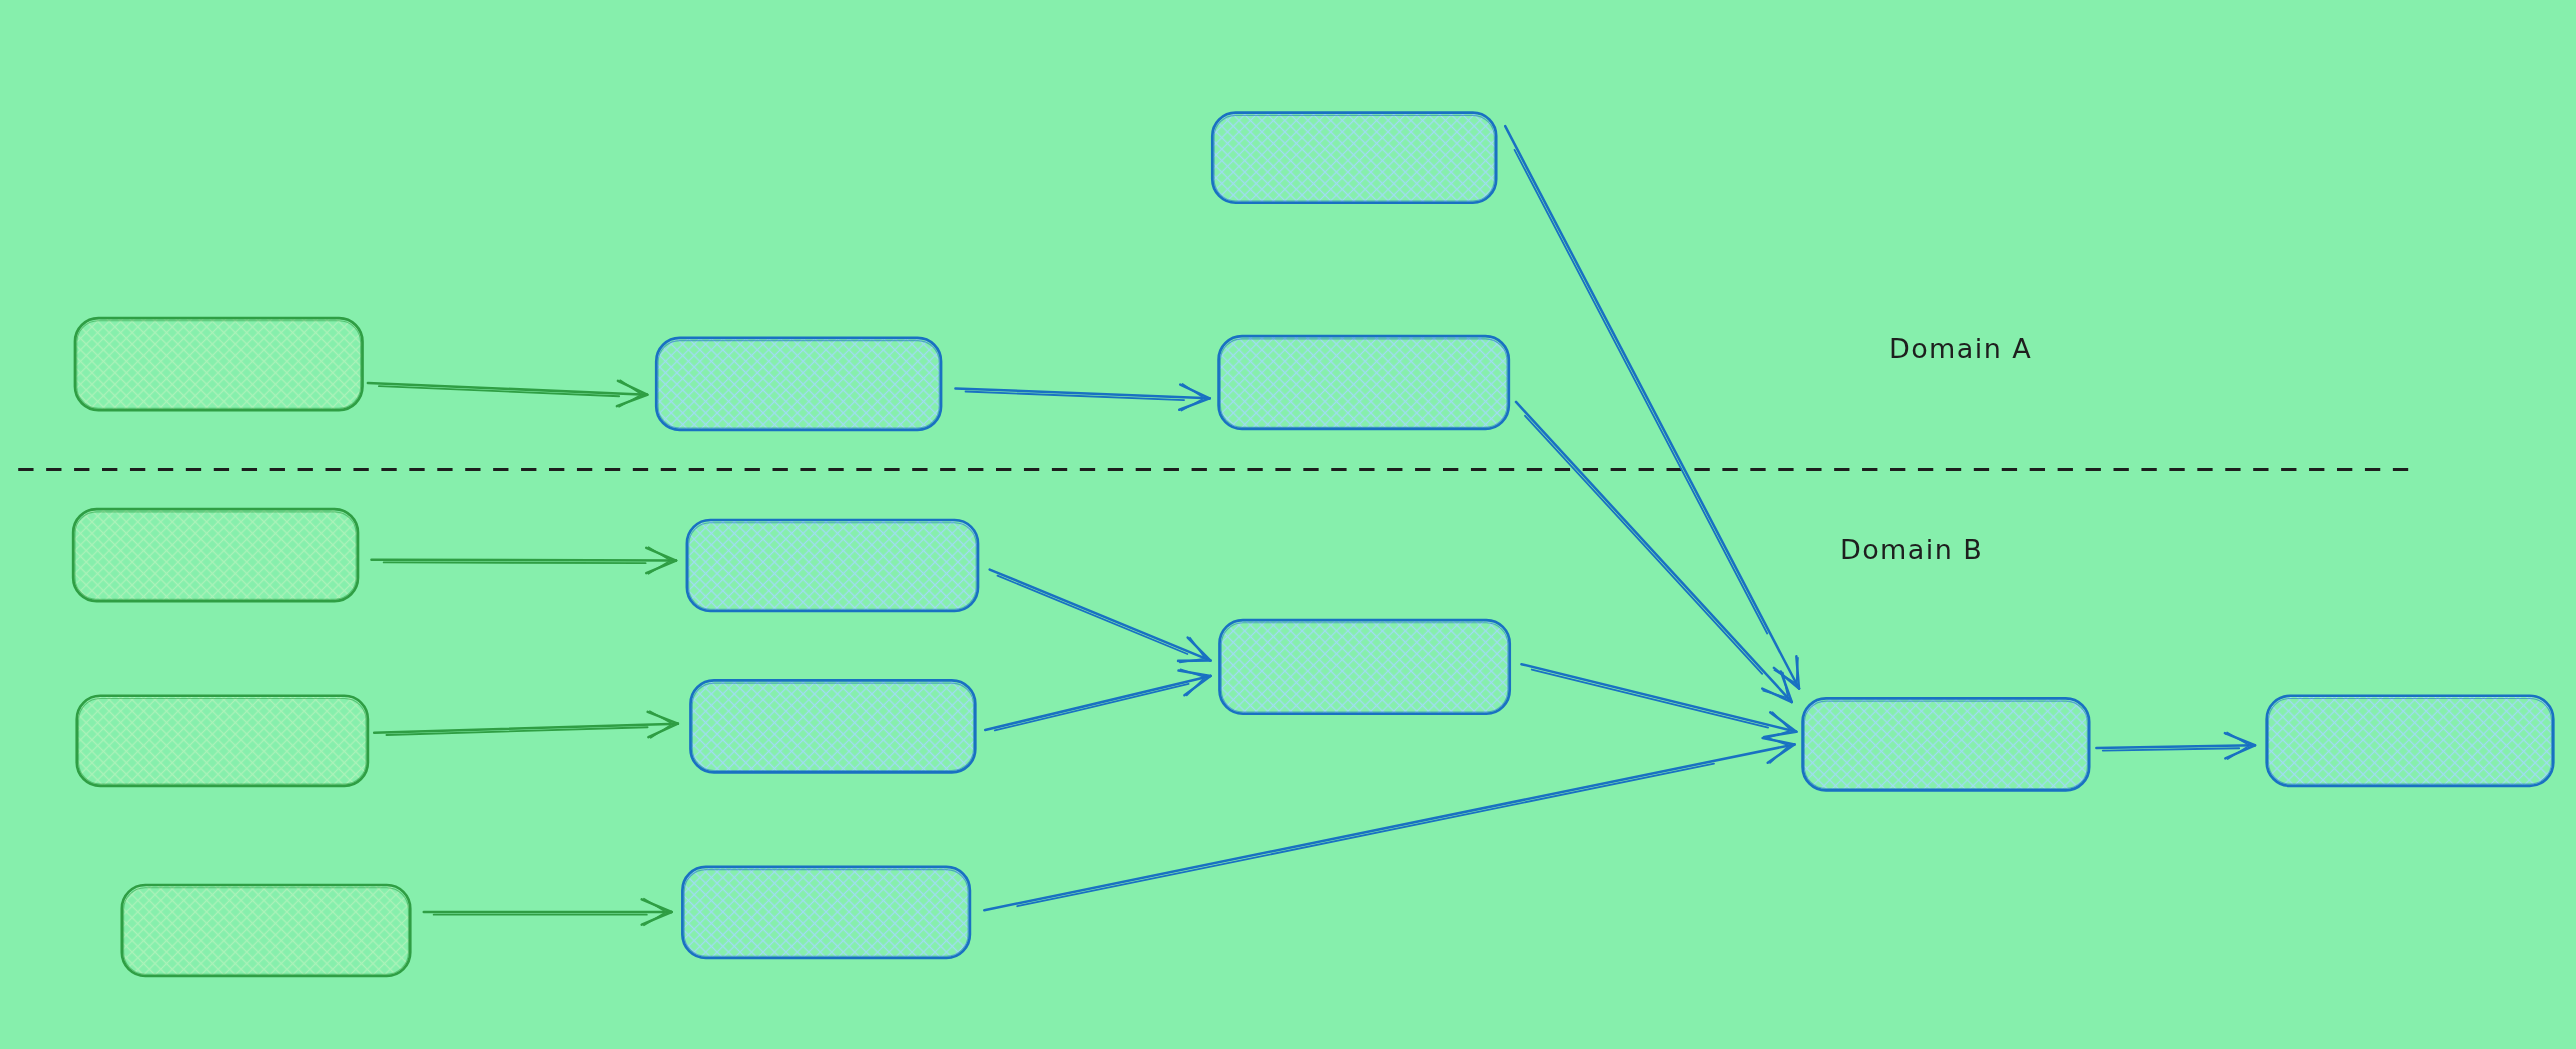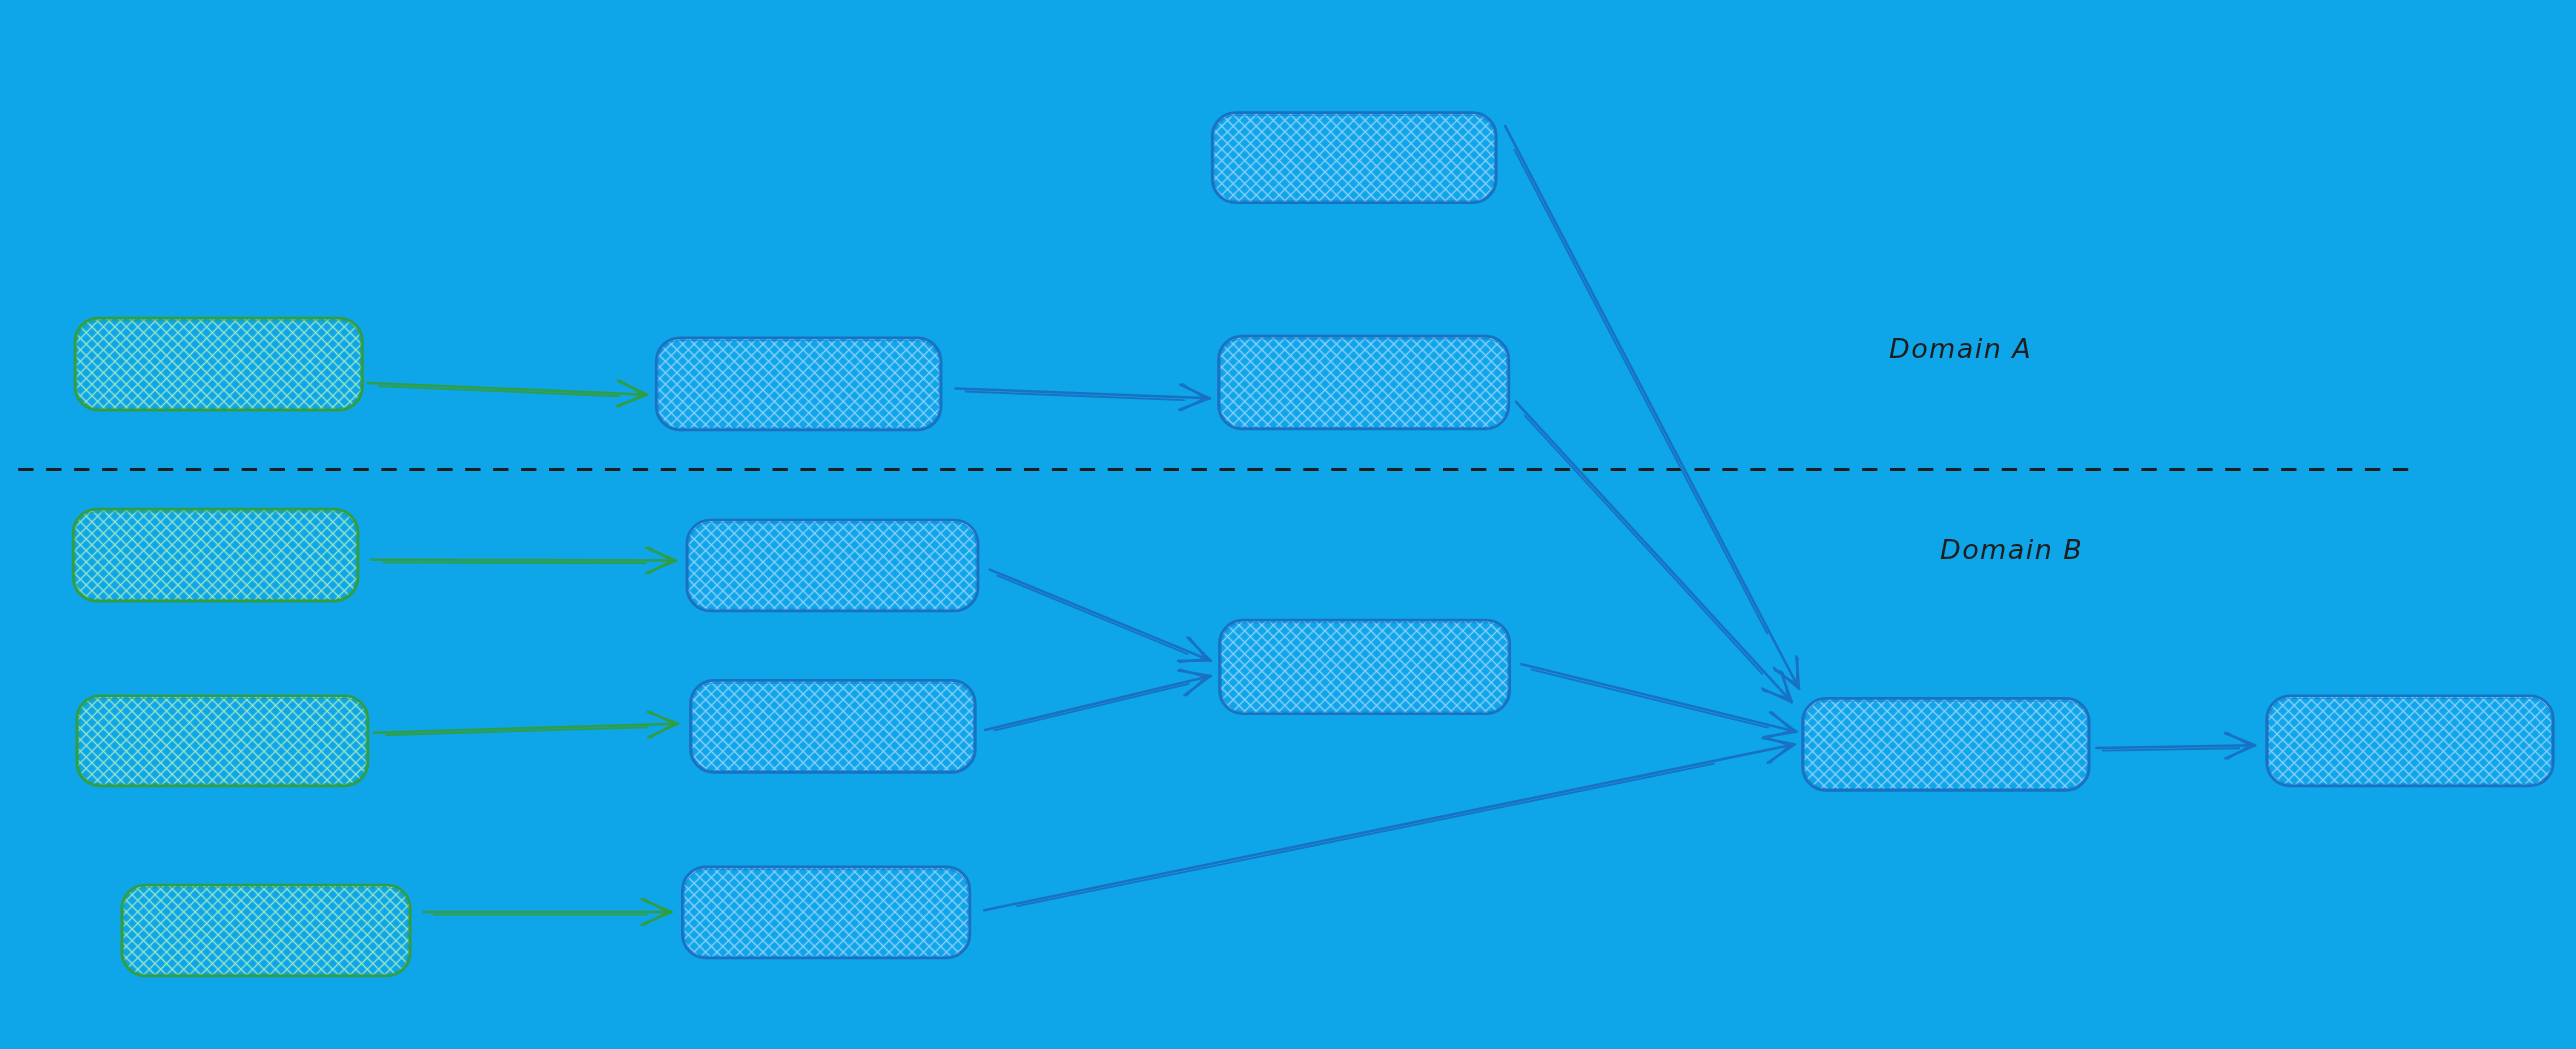--- a/index.html
+++ b/index.html
@@ -1,37 +1,36 @@
 <!DOCTYPE html>
 <html style="font-size:14.4px"><head>
 <meta charset="utf-8">
 <style>
   html, body { margin: 0; padding: 0; background: #ffffff; }
   .canvas {
     position: relative;
     width: 2576px;
     height: 1049px;
-    background: #0ea5e9;
+    background: #86efac;
     overflow: hidden;
     font-family: "DejaVu Sans", sans-serif;
-    font-style: italic;
   }
   svg.diagram { position: absolute; left: 0; top: 0; }
   .domain-label {
     position: absolute;
     color: #1e1e1e;
     font-size: 27px;
     line-height: 32px;
     letter-spacing: 1.4px;
     font-family: "DejaVu Sans", sans-serif;
     white-space: nowrap;
     user-select: none;
   }
   #label-domain-a { left: 1889px; top: 333px; }
-  #label-domain-b { left: 1940px; top: 534px; }
+  #label-domain-b { left: 1840px; top: 534px; }
 </style>
 </head>
 <body>
 
 <div class="canvas">
   <svg id="diagram-svg" class="diagram" width="2576" height="1049" viewBox="0 0 2858 1164">
       <defs>
         <pattern id="hatch-green" width="9" height="9" patternUnits="userSpaceOnUse" patternTransform="rotate(45)">
           <path d="M0 4.5 H9 M4.5 0 V9" stroke="#b2f2bb" stroke-width="1.4" opacity="0.85"></path>
         </pattern>

